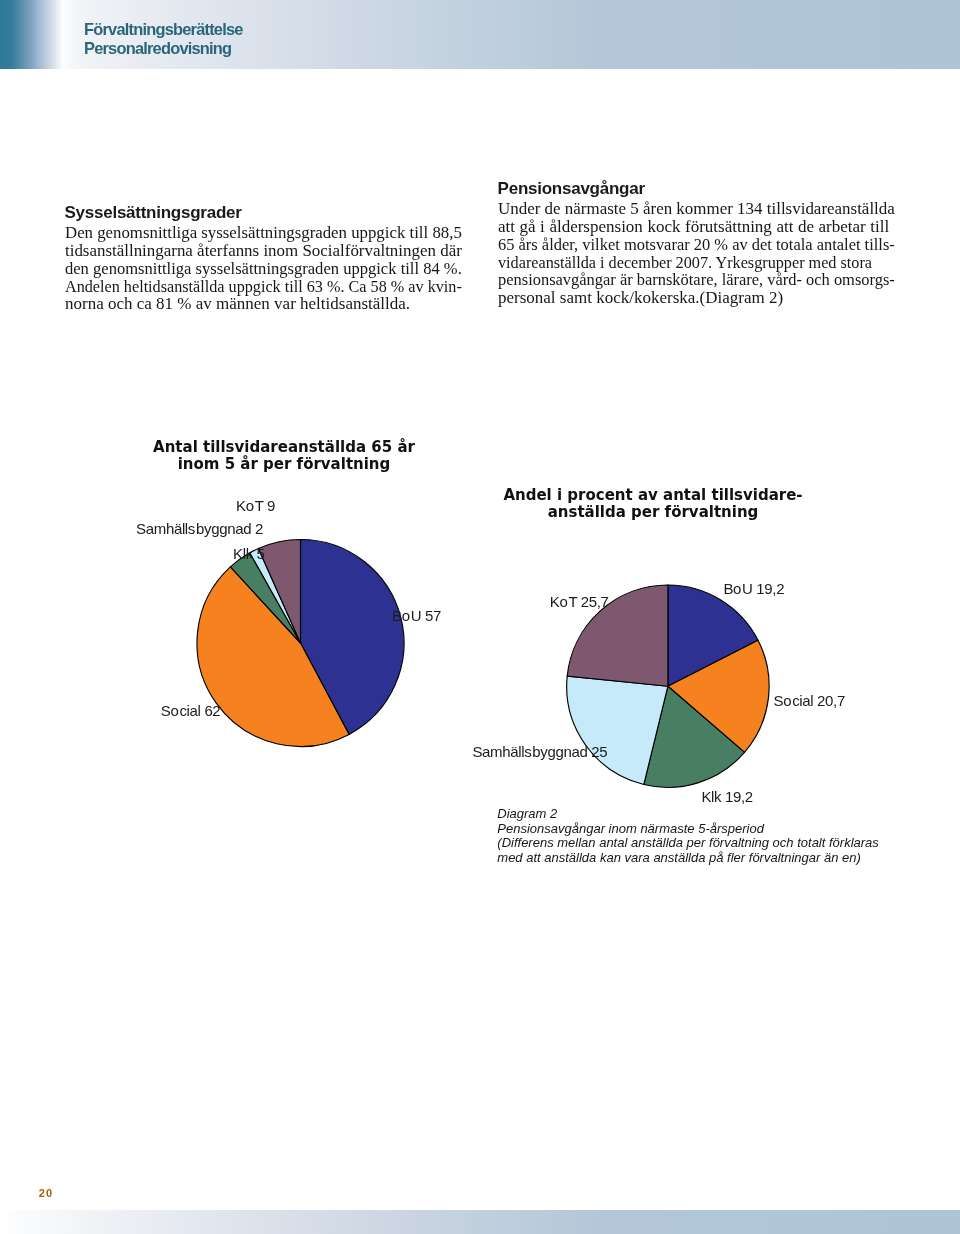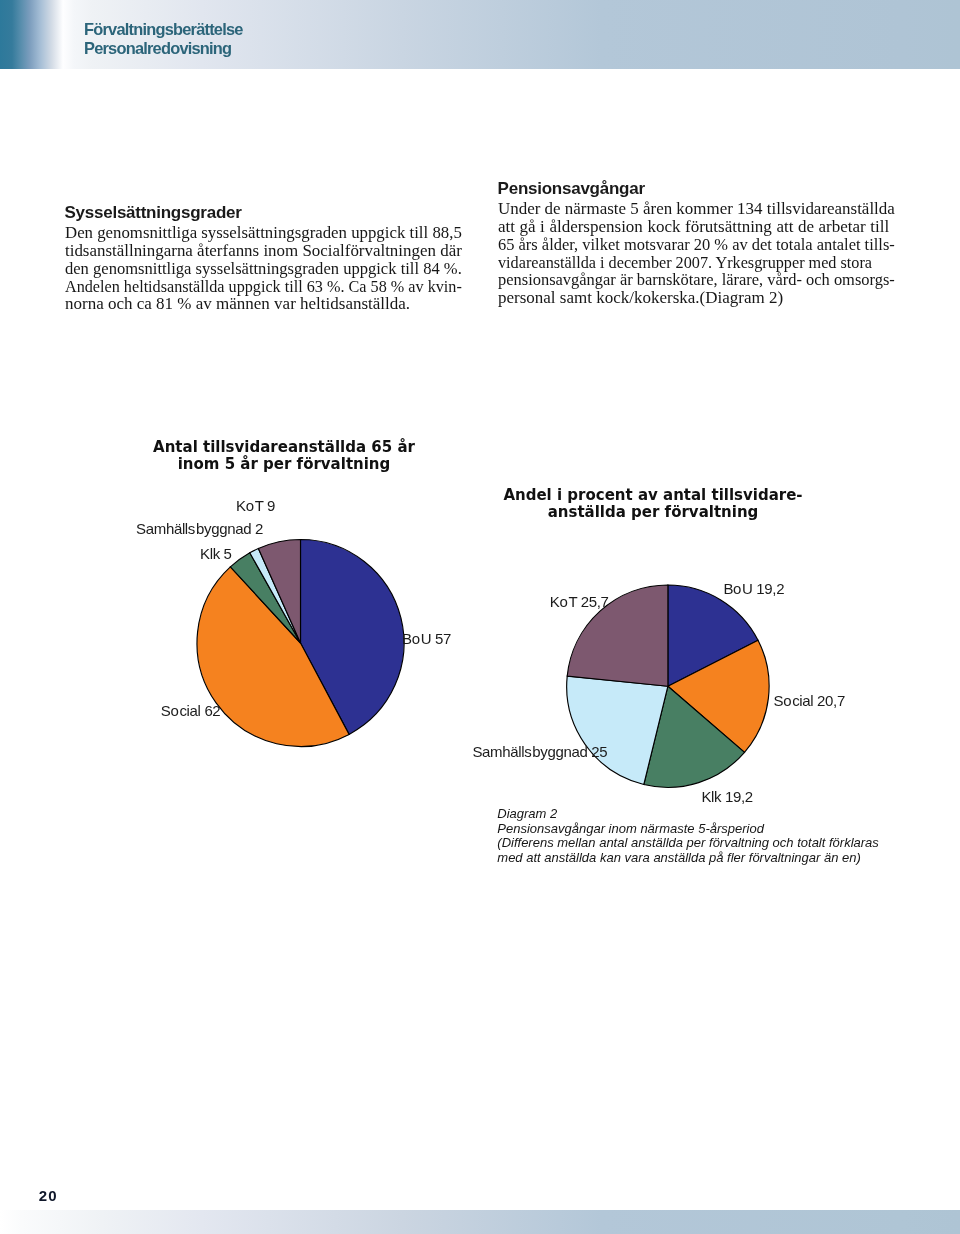--- a/index.html
+++ b/index.html
@@ -100,22 +100,22 @@
     position:absolute; left:497.3px; top:807px;
     font-family:Liberation Sans, sans-serif;
     font-style:italic; font-size:13px; line-height:14.7px;
     color:#161616; white-space:pre-line;
   }
 
   
   #page-number {
     position:absolute; left:38.8px; top:1186.6px;
     font-family:"Liberation Sans", sans-serif;
-    font-weight:bold; font-size:15px; letter-spacing:1.1px;
-    color:#0f172a;
+    font-weight:bold; font-size:11px; letter-spacing:1.1px;
+    color:#a16207;
   }
 </style>
 </head>
 <body>
 
 <div class="page">
 
   <div id="header-band"></div>
   <div id="header-title">
     <div>Förvaltningsberättelse</div>
@@ -152,22 +152,22 @@
         <svg width="310" height="330" viewBox="0 0 310 330">
           <path d="M 154.5 213 L 154.500 109.500 A 103.5 103.5 0 0 1 203.090 304.385 Z" fill="#2d3192" stroke="#000000" stroke-width="1.15" stroke-linejoin="miter"></path>
           <path d="M 154.5 213 L 203.090 304.385 A 103.5 103.5 0 0 1 84.355 136.896 Z" fill="#f5821f" stroke="#000000" stroke-width="1.15" stroke-linejoin="miter"></path>
           <path d="M 154.5 213 L 84.355 136.896 A 103.5 103.5 0 0 1 103.796 122.770 Z" fill="#487f63" stroke="#000000" stroke-width="1.15" stroke-linejoin="miter"></path>
           <path d="M 154.5 213 L 103.796 122.770 A 103.5 103.5 0 0 1 112.403 118.448 Z" fill="#c6eaf9" stroke="#000000" stroke-width="1.15" stroke-linejoin="miter"></path>
           <path d="M 154.5 213 L 112.403 118.448 A 103.5 103.5 0 0 1 154.500 109.500 Z" fill="#7d586f" stroke="#000000" stroke-width="1.15" stroke-linejoin="miter"></path>
         </svg>
       </div>
       <div class="pie-label" style="left: 90px; top: 67px;">Ko<span class="gap"></span>T 9</div>
       <div class="pie-label" style="left: -9.9px; top: 89.6px;">Samhälls<span class="gap"></span>byggnad 2</div>
-      <div class="pie-label" style="left: 36px; top: 114.9px; padding-left: 18px;">Klk 5</div>
-      <div class="pie-label" style="left: 256px; top: 177.4px; margin-top: 23px;">Bo<span class="gap"></span>U 57</div>
+      <div class="pie-label" style="left: 69px; top: 114.9px; padding-left: 18px;">Klk 5</div>
+      <div class="pie-label" style="left: 246px; top: 177.4px;">Bo<span class="gap"></span>U 57</div>
       <div class="pie-label" style="left: 14.8px; top: 272.4px;">So<span class="gap"></span>cial 62</div>
     </div>
   <div class="chart" id="chart-2" style="left: 500px; top: 430px; width: 310px; height: 330px; margin-top: 48px;">
       <div class="chart-title" style="left: -2px; top: 8.5px; width: 310px;">Andel i procent av antal tillsvidare-
 anställda per förvaltning</div>
       <div class="pie-holder">
         <svg width="310" height="330" viewBox="0 0 310 330">
           <path d="M 167.9 208.2 L 167.900 107.000 A 101.2 101.2 0 0 1 258.030 162.179 Z" fill="#2d3192" stroke="#000000" stroke-width="1.15" stroke-linejoin="miter"></path>
           <path d="M 167.9 208.2 L 258.030 162.179 A 101.2 101.2 0 0 1 244.485 274.352 Z" fill="#f5821f" stroke="#000000" stroke-width="1.15" stroke-linejoin="miter"></path>
           <path d="M 167.9 208.2 L 244.485 274.352 A 101.2 101.2 0 0 1 143.811 306.491 Z" fill="#487f63" stroke="#000000" stroke-width="1.15" stroke-linejoin="miter"></path>

